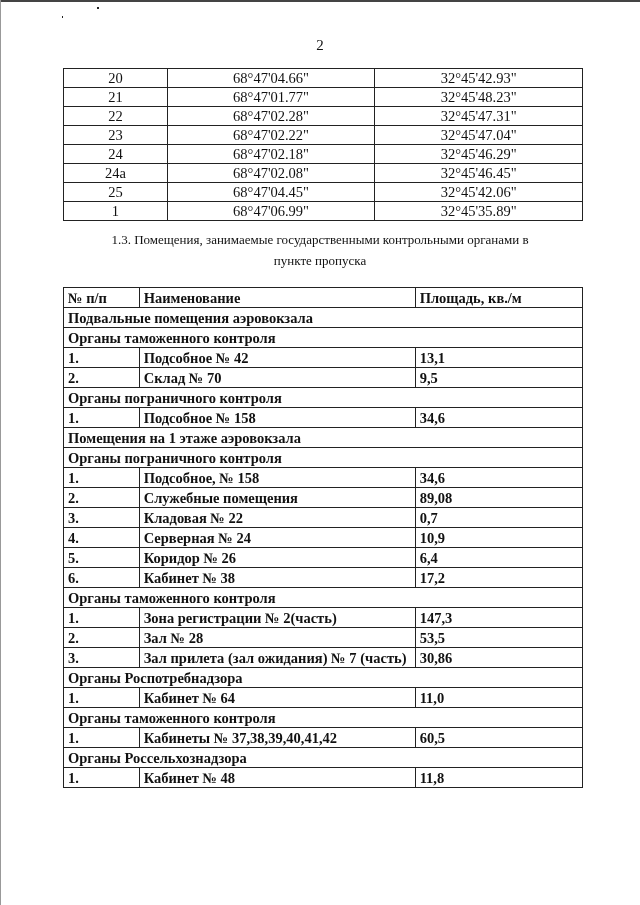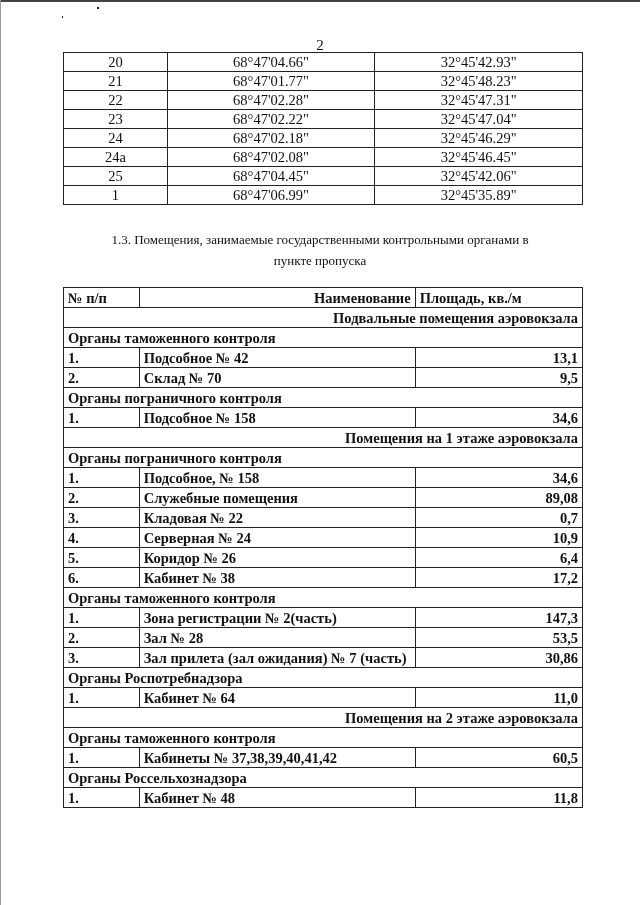--- a/index.html
+++ b/index.html
@@ -47,42 +47,42 @@
       width: 520px;
       font-size: 14.5px;
     }
     td {
       border: 1px solid #222;
       padding: 0 4px;
       height: 18px;
       line-height: 17px;
       white-space: nowrap;
     }
-    #coords-table { top: 52px; }
+    #coords-table { top: 68px; }
     #coords-table td { text-align: center; height: 18px; }
     #coords-table col.c1 { width: 104px; }
     #coords-table col.c2 { width: 208px; }
     #coords-table col.c3 { width: 208px; }
 
     .section-heading {
       position: absolute;
       top: 229px;
       left: 0;
       width: 640px;
       text-align: center;
       font-size: 13px;
       line-height: 21px;
     }
 
     #rooms-table { top: 287px; font-weight: bold; }
     #rooms-table col.c1 { width: 76px; }
     #rooms-table col.c2 { width: 276px; }
     #rooms-table col.c3 { width: 168px; }
     #rooms-table td { height: 19px; line-height: 18px; }
-    .center { text-align: right; }
+    .center { text-align: left; }
     .left { text-align: left; }
   </style>
 </head>
 <body>
 
 <div class="page-top-border"></div>
 <div class="page-left-border"></div>
 <div class="speck" style="left:97px;top:7px;"></div>
 <div class="speck" style="left:62px;top:16px;width:1px;"></div>
 
@@ -237,23 +237,20 @@
       </tr>
       <tr>
         <td colspan="3" class="left">Органы Роспотребнадзора</td>
       </tr>
       <tr>
         <td class="left">1.</td>
         <td class="left">Кабинет № 64</td>
         <td class="center">11,0</td>
       </tr>
       <tr>
-        <td colspan="3" class="center">Помещения на 2 этаже аэровокзала</td>
-      </tr>
-      <tr>
         <td colspan="3" class="left">Органы таможенного контроля</td>
       </tr>
       <tr>
         <td class="left">1.</td>
         <td class="left">Кабинеты № 37,38,39,40,41,42</td>
         <td class="center">60,5</td>
       </tr>
       <tr>
         <td colspan="3" class="left">Органы Россельхознадзора</td>
       </tr>

